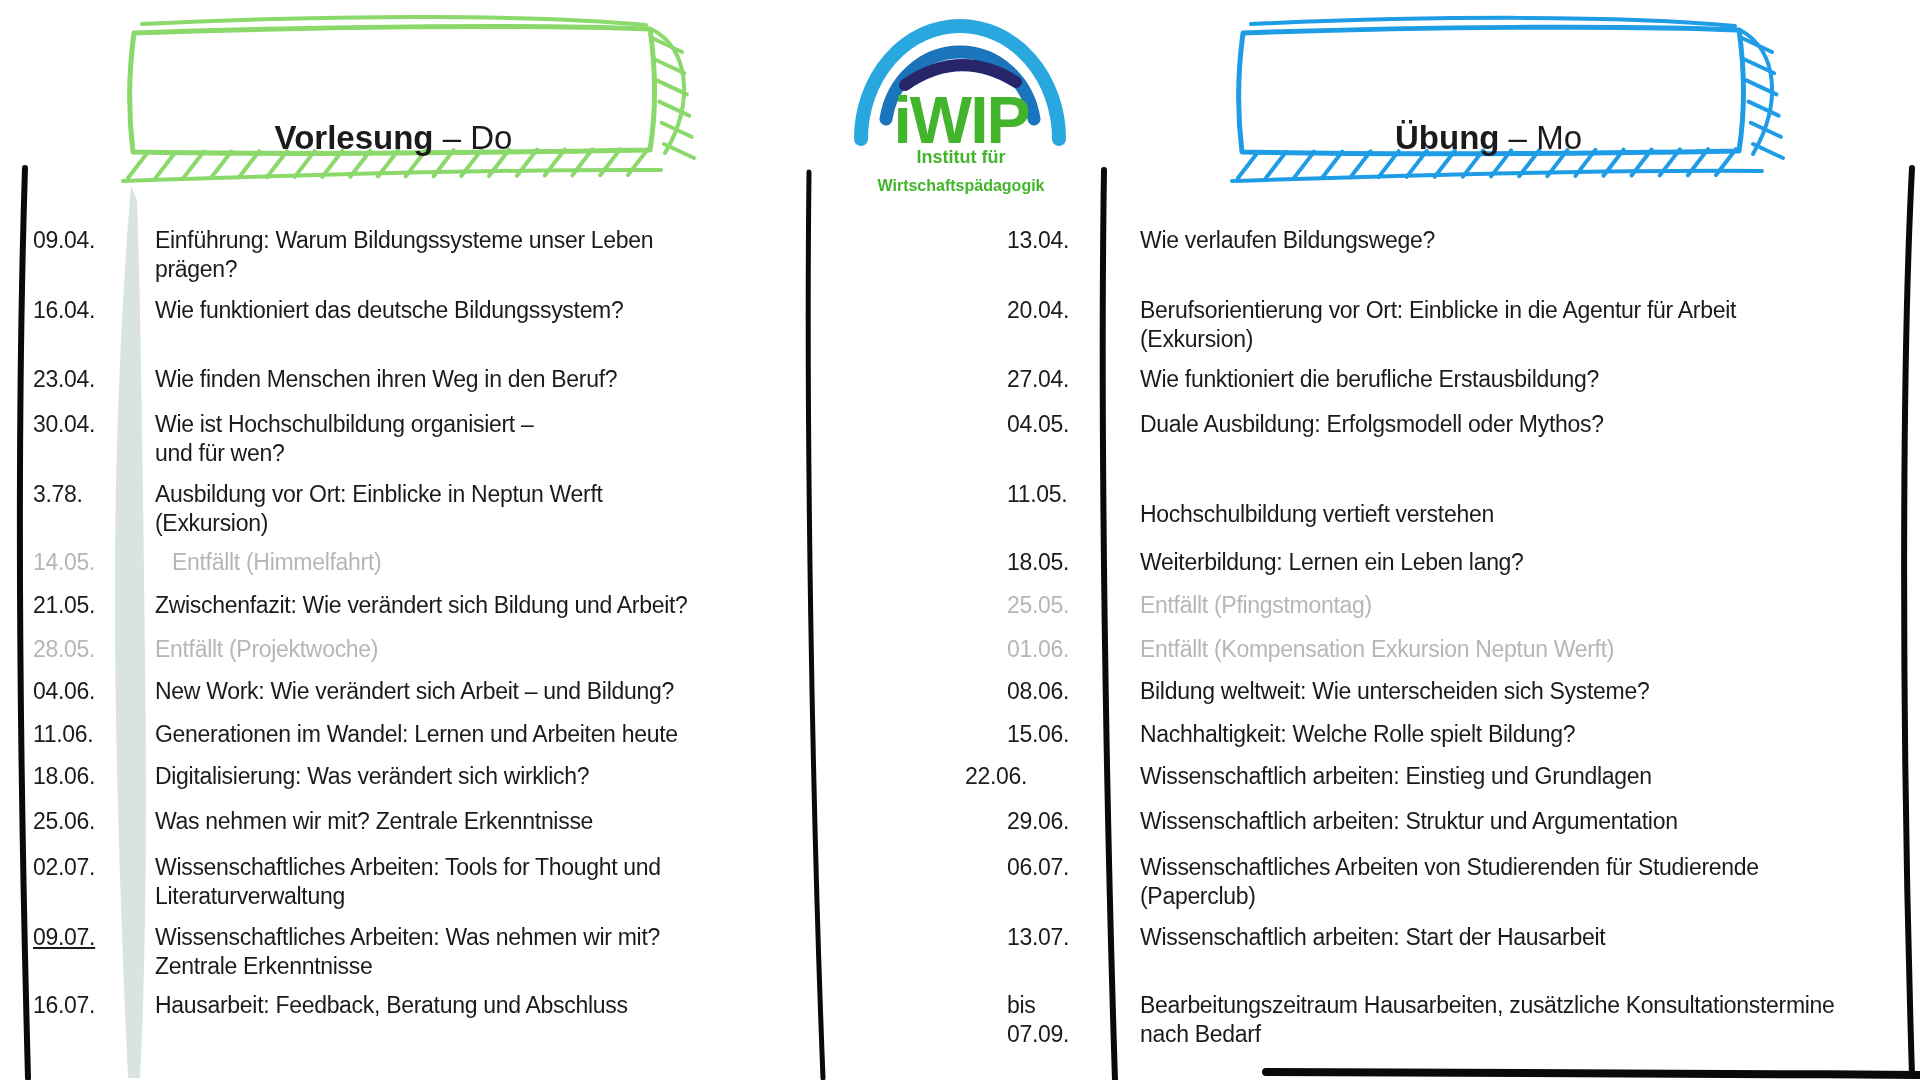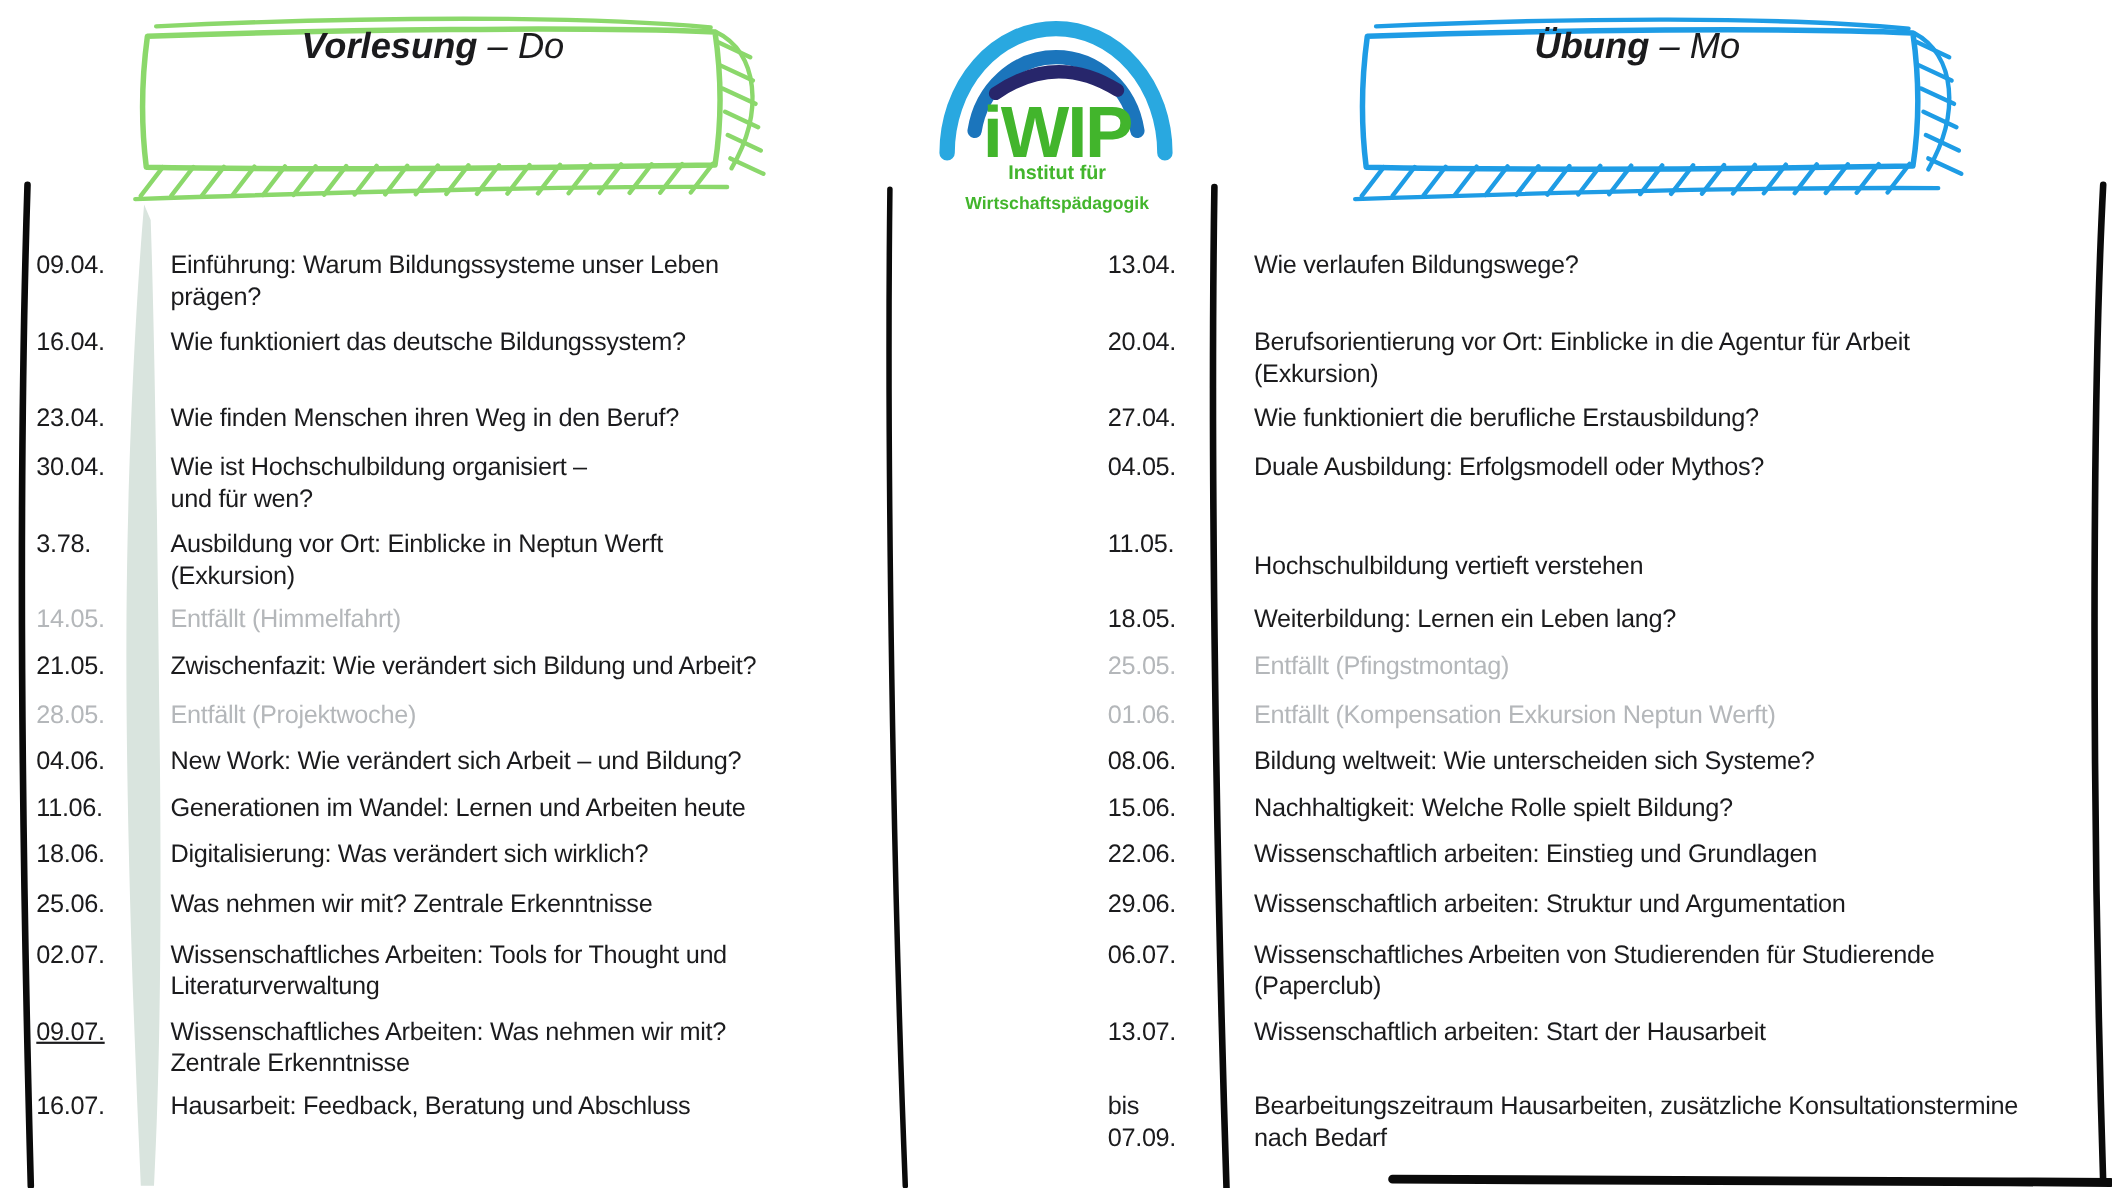--- a/index.html
+++ b/index.html
@@ -4,21 +4,21 @@
 <style>
   html,body{margin:0;padding:0;background:#ffffff;}
   .canvas{
     position:relative;width:1920px;height:1080px;overflow:hidden;background:#fff;
     font-family:"Liberation Sans","DejaVu Sans",sans-serif;color:var(--text,#1b1b1d);
   }
   svg.bg{position:absolute;left:0;top:0;width:1920px;height:1080px;}
 
   
   .hbox{position:absolute;top:25px;height:130px;display:flex;flex-direction:column;
-        align-items:center;justify-content:flex-start;gap:8px;z-index:3;font-style:italic;}
+        align-items:center;justify-content:flex-end;gap:8px;z-index:3;}
   .hbox-lecture{left:126px;width:535px;}
   .hbox-exercise{left:1235px;width:507px;}
   .hbox .title{font-size:33px;line-height:34px;}
   .hbox .title .b{font-weight:700;}
   .hbox .sub{font-size:31px;line-height:32px;}
 
   
   .logo{position:absolute;left:832px;top:0;width:258px;z-index:3;text-align:center;}
   .logo-acronym{position:absolute;left:0;top:82px;width:258px;text-align:center;
     font-size:66px;font-weight:700;letter-spacing:-2px;color:var(--logo_green);}
@@ -108,21 +108,21 @@
         <div class="topic" style="left: 155px;">Wie ist Hochschulbildung organisiert –
 und für wen?</div>
       </div>
       <div class="row" style="top: 480px;">
         <div class="date" style="left: 33px;">3.78.</div>
         <div class="topic" style="left: 155px;">Ausbildung vor Ort: Einblicke in Neptun Werft
 (Exkursion)</div>
       </div>
       <div class="row muted" style="top: 548px;">
         <div class="date" style="left: 33px;">14.05.</div>
-        <div class="topic" style="left: 155px;">Entfällt (Himmelfahrt)</div>
+        <div class="topic" style="left: 172px;">Entfällt (Himmelfahrt)</div>
       </div>
       <div class="row" style="top: 591px;">
         <div class="date" style="left: 33px;">21.05.</div>
         <div class="topic" style="left: 155px;">Zwischenfazit: Wie verändert sich Bildung und Arbeit?</div>
       </div>
       <div class="row muted" style="top: 635px;">
         <div class="date" style="left: 33px;">28.05.</div>
         <div class="topic" style="left: 155px;">Entfällt (Projektwoche)</div>
       </div>
       <div class="row" style="top: 677px;">
@@ -192,21 +192,21 @@
       </div>
       <div class="row" style="top: 677px;">
         <div class="date" style="left: 1007px;">08.06.</div>
         <div class="topic" style="left: 1140px;">Bildung weltweit: Wie unterscheiden sich Systeme?</div>
       </div>
       <div class="row" style="top: 720px;">
         <div class="date" style="left: 1007px;">15.06.</div>
         <div class="topic" style="left: 1140px;">Nachhaltigkeit: Welche Rolle spielt Bildung?</div>
       </div>
       <div class="row" style="top: 762px;">
-        <div class="date" style="left: 1007px;">22.06.</div>
+        <div class="date" style="left: 965px;">22.06.</div>
         <div class="topic" style="left: 1140px;">Wissenschaftlich arbeiten: Einstieg und Grundlagen</div>
       </div>
       <div class="row" style="top: 807px;">
         <div class="date" style="left: 1007px;">29.06.</div>
         <div class="topic" style="left: 1140px;">Wissenschaftlich arbeiten: Struktur und Argumentation</div>
       </div>
       <div class="row" style="top: 853px;">
         <div class="date" style="left: 1007px;">06.07.</div>
         <div class="topic" style="left: 1140px;">Wissenschaftliches Arbeiten von Studierenden für Studierende
 (Paperclub)</div>

